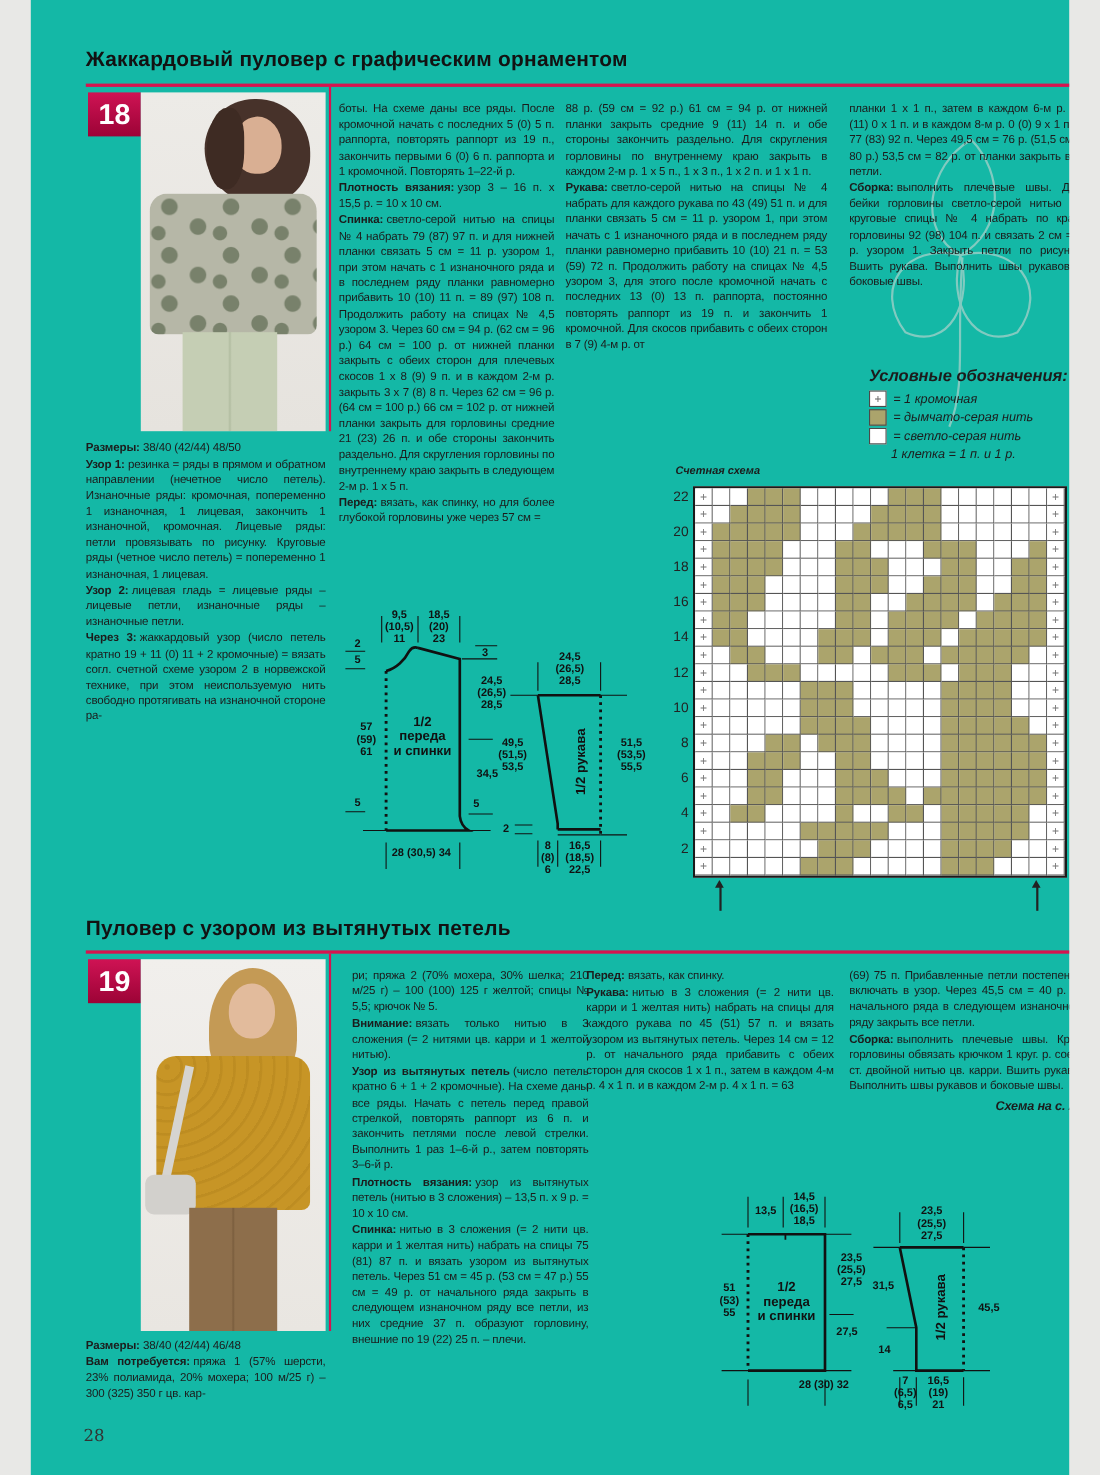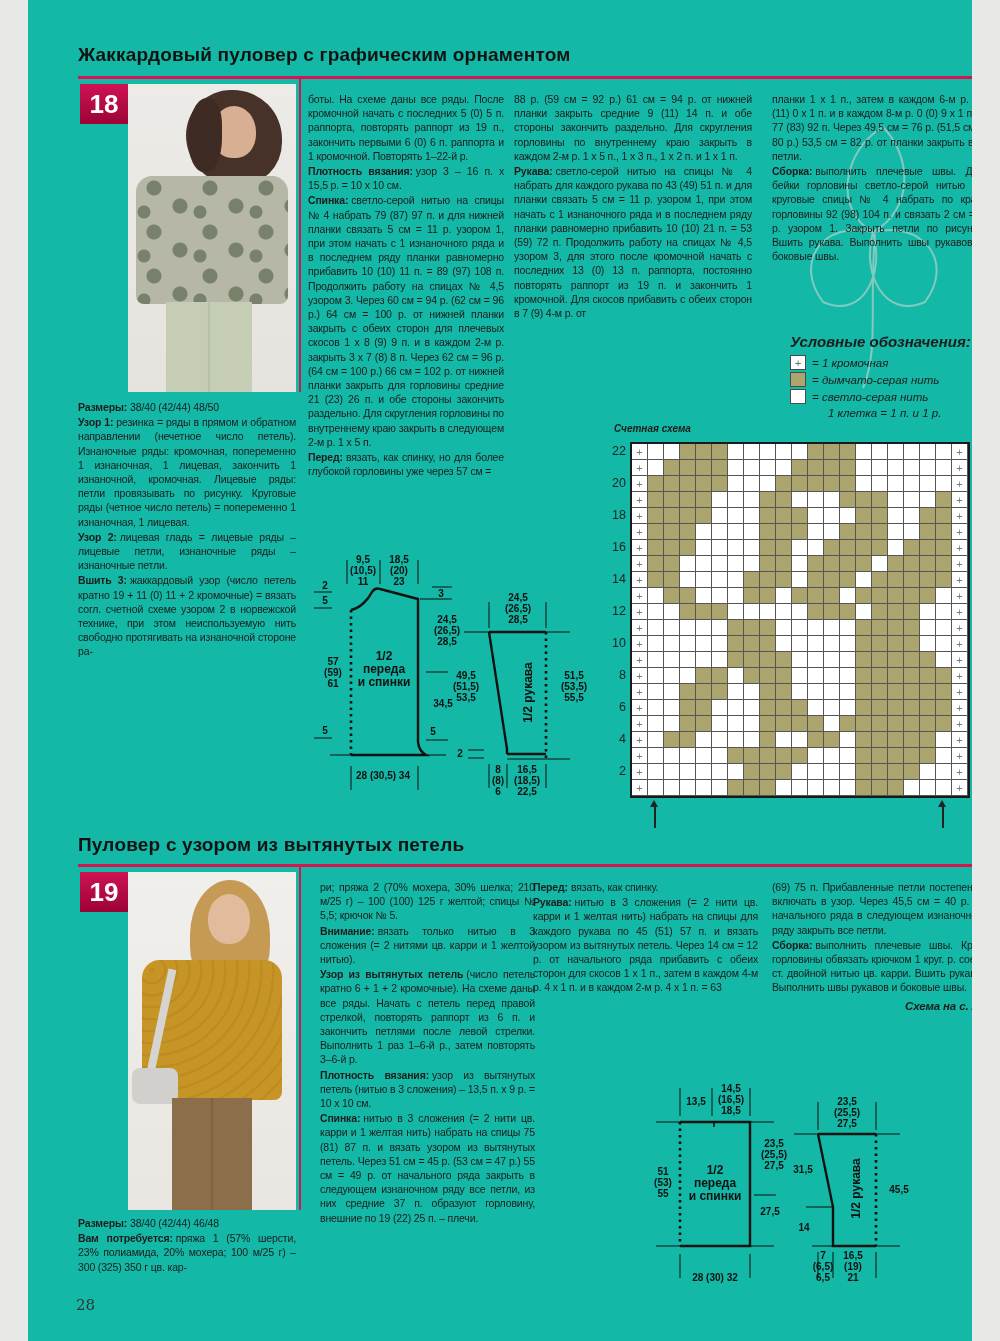--- a/index.html
+++ b/index.html
@@ -15,21 +15,21 @@
   
   .photo{position:absolute;overflow:hidden;}
   .photo *{position:absolute;}
   
   .legend{position:absolute;width:205px;}
   .legend .ttl{font-size:15px;font-weight:bold;font-style:italic;margin-bottom:4px;}
   .litem{display:flex;align-items:center;height:17px;font-size:11.5px;font-style:italic;}
   .sw{width:14px;height:13px;border:1px solid #4a4a4a;margin-right:6px;display:flex;align-items:center;justify-content:center;
       font-size:11px;color:#666;background:#fff;flex:0 0 auto;}
   .sw.olive{background:#aba46c;}
-  .lnote{font-size:11.5px;font-style:italic;margin-left:38px;margin-top:2px;}
+  .lnote{font-size:11.5px;font-style:italic;margin-left:20px;margin-top:2px;}
   
   .chart-title{position:absolute;font-size:10px;font-weight:bold;font-style:italic;}
   #chart-grid{position:absolute;display:grid;grid-template-columns:repeat(21,16px);grid-auto-rows:16px;
               border:2px solid #1a1a1a;background:#fff;}
   .ccell{border-right:1px solid #555;border-bottom:1px solid #555;display:flex;align-items:center;justify-content:center;
          font-size:11px;color:#777;background:#fff;}
   .ccell.fill{background:#aba46c;}
   .cnums{position:absolute;width:26px;}
   .cnum{position:absolute;height:16px;line-height:16px;font-size:12.5px;color:#222;width:100%;}
   .cnum.l{text-align:right;}
@@ -64,21 +64,21 @@
     <div style="left:8px;top:92px;width:152px;height:128px;border-radius:16px 16px 8px 8px;
          background:radial-gradient(circle at 18px 12px,#78816b 0 7px,transparent 8px),radial-gradient(circle at 44px 30px,#78816b 0 7px,transparent 8px),radial-gradient(circle at 8px 36px,#78816b 0 6px,transparent 7px),#b6b7a7;
          background-size:56px 44px,56px 44px,56px 44px,auto;"></div>
     <div style="left:38px;top:218px;width:86px;height:90px;background:linear-gradient(90deg,#c5ceb4 48%,#b2bda1 50%,#c5ceb4 52%);"></div>
   </div>
 
   <div class="col" style="left:50px;top:400px;width:218px;">
     <p class="para"><b class="ld">Размеры:</b><span>38/40 (42/44) 48/50</span></p>
     <p class="para"><b class="ld">Узор 1:</b><span>резинка = ряды в прямом и обратном направлении (нечетное число петель). Изнаночные ряды: кромочная, попеременно 1 изнаночная, 1 лицевая, закончить 1 изнаночной, кромочная. Лицевые ряды: петли провязывать по рисунку. Круговые ряды (четное число петель) = попеременно 1 изнаночная, 1 лицевая.</span></p>
     <p class="para"><b class="ld">Узор 2:</b><span>лицевая гладь = лицевые ряды – лицевые петли, изнаночные ряды – изнаночные петли.</span></p>
-    <p class="para"><b class="ld">Вшить 3:</b><span>жаккардовый узор (число петель кратно 19 + 11 (0) 11 + 2 кромочные) = вязать согл. счетной схеме узором 2 в норвежской технике, при этом неиспользуемую нить свободно протягивать на изнаночной стороне ра-</span></p>
+    <p class="para"><b class="ld">Через 3:</b><span>жаккардовый узор (число петель кратно 19 + 11 (0) 11 + 2 кромочные) = вязать согл. счетной схеме узором 2 в норвежской технике, при этом неиспользуемую нить свободно протягивать на изнаночной стороне ра-</span></p>
   </div>
 
   <div class="col" style="left:280px;top:92px;width:196px;">
     <p class="para"><b class="ld"></b><span>боты. На схеме даны все ряды. После кромочной начать с последних 5 (0) 5 п. раппорта, повторять раппорт из 19 п., закончить первыми 6 (0) 6 п. раппорта и 1 кромочной. Повторять 1–22-й р.</span></p>
     <p class="para"><b class="ld">Плотность вязания:</b><span>узор 3 – 16 п. х 15,5 р. = 10 х 10 см.</span></p>
     <p class="para"><b class="ld">Спинка:</b><span>светло-серой нитью на спицы № 4 набрать 79 (87) 97 п. и для нижней планки связать 5 см = 11 р. узором 1, при этом начать с 1 изнаночного ряда и в последнем ряду планки равномерно прибавить 10 (10) 11 п. = 89 (97) 108 п. Продолжить работу на спицах № 4,5 узором 3. Через 60 см = 94 р. (62 см = 96 р.) 64 см = 100 р. от нижней планки закрыть с обеих сторон для плечевых скосов 1 х 8 (9) 9 п. и в каждом 2-м р. закрыть 3 х 7 (8) 8 п. Через 62 см = 96 р. (64 см = 100 р.) 66 см = 102 р. от нижней планки закрыть для горловины средние 21 (23) 26 п. и обе стороны закончить раздельно. Для скругления горловины по внутреннему краю закрыть в следующем 2-м р. 1 х 5 п.</span></p>
     <p class="para"><b class="ld">Перед:</b><span>вязать, как спинку, но для более глубокой горловины уже через 57 см =</span></p>
   </div>
 
   <div class="col" style="left:486px;top:92px;width:238px;">
@@ -753,21 +753,21 @@
     <div class="ms" style="left:86px;top:1px;width:34px;">14,5
 (16,5)
 18,5</div>
     <div class="ms" style="left:22px;top:84px;width:26px;">51
 (53)
 55</div>
     <div class="ms" style="left:126px;top:56px;width:40px;">23,5
 (25,5)
 27,5</div>
     <div class="ms" style="left:126px;top:124px;width:32px;">27,5</div>
-    <div class="ms" style="left:54px;top:190px;width:66px;">28 (30) 32</div>
+    <div class="ms" style="left:54px;top:172px;width:66px;padding-left:34px;">28 (30) 32</div>
     <div class="ms big" style="left:58px;top:82px;width:58px;">1/2
 переда
 и спинки</div>
     <div class="ms" style="left:196px;top:14px;width:46px;">23,5
 (25,5)
 27,5</div>
     <div class="ms" style="left:160px;top:82px;width:30px;">31,5</div>
     <div class="ms" style="left:164px;top:140px;width:24px;">14</div>
     <div class="ms" style="left:254px;top:102px;width:34px;">45,5</div>
     <div class="ms" style="left:182px;top:168px;width:26px;">7

